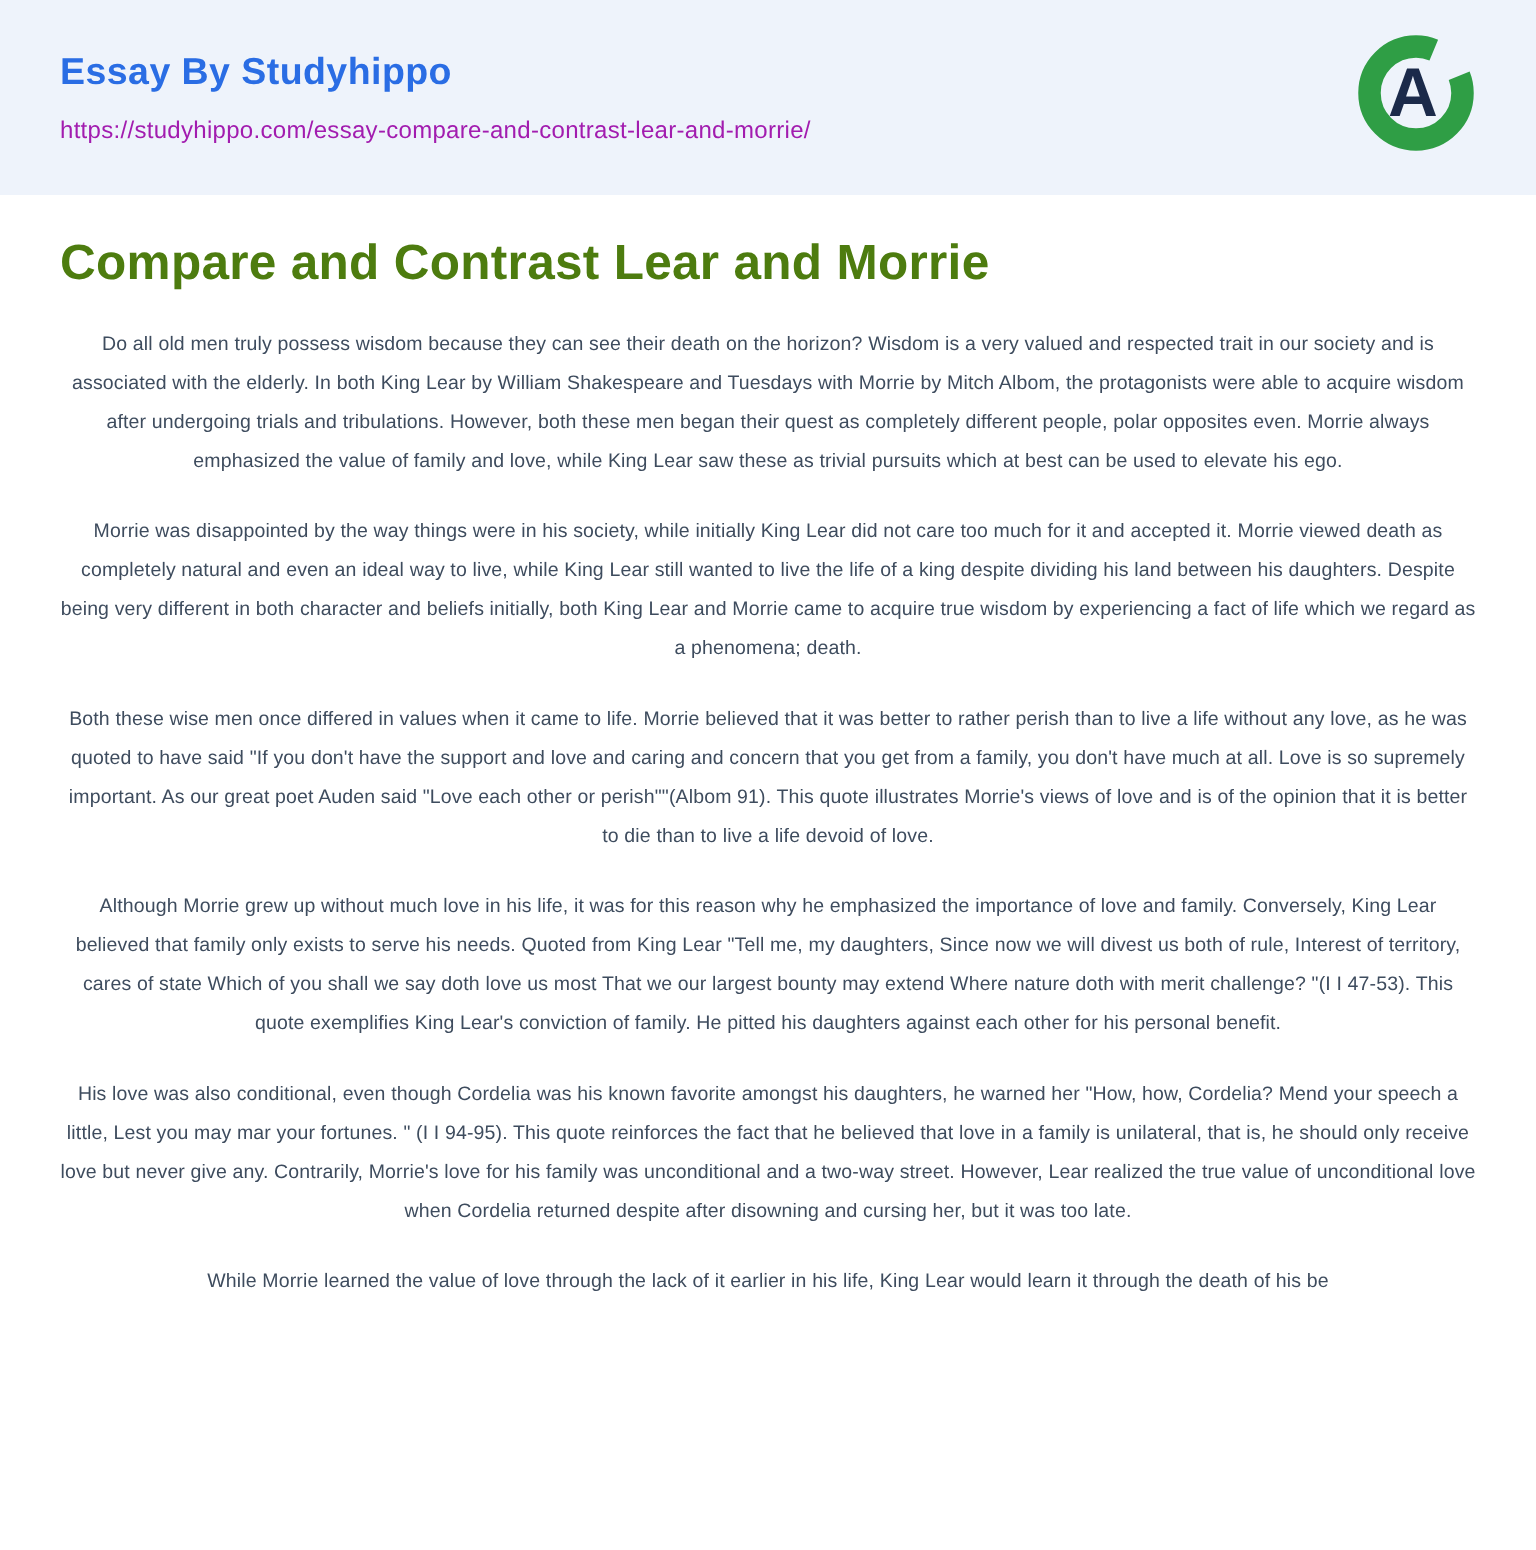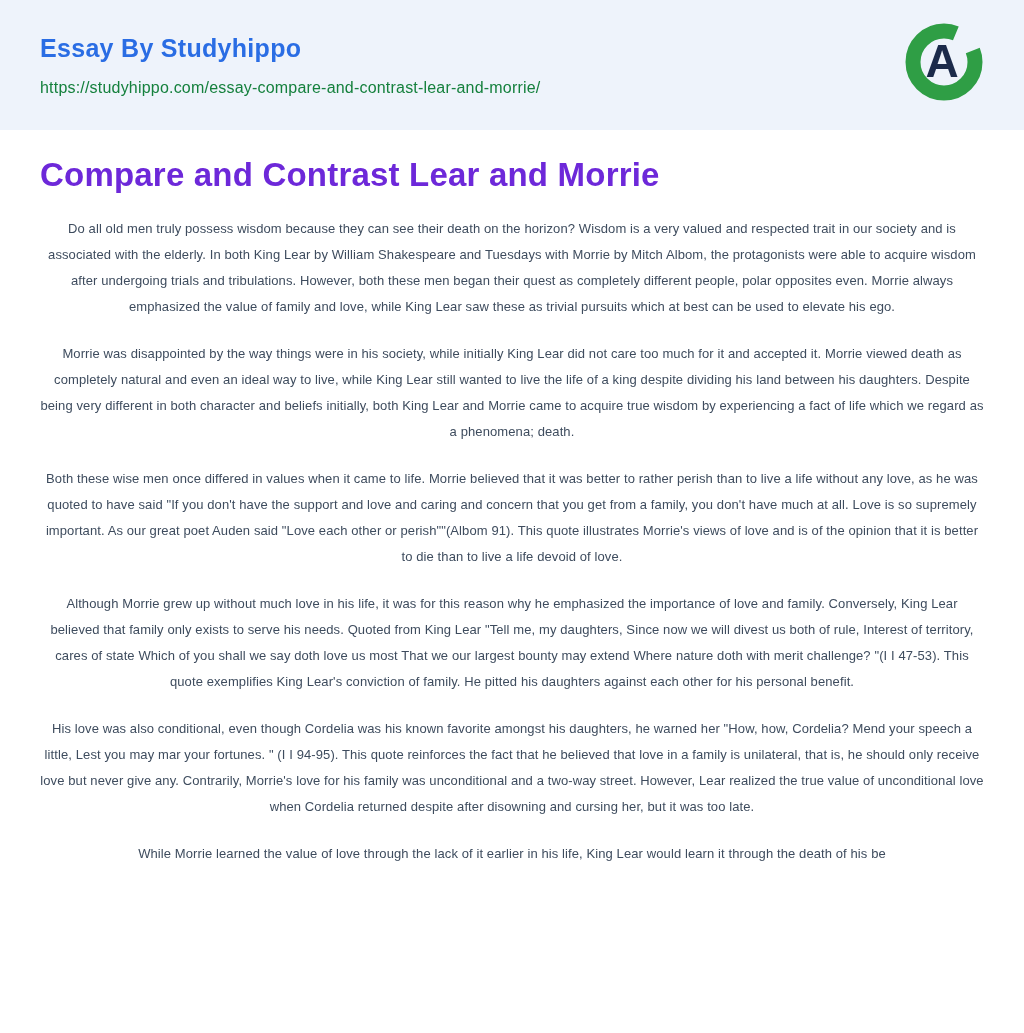--- a/index.html
+++ b/index.html
@@ -22,38 +22,38 @@
   }
   .site-title {
     color: #2a6de4;
     font-size: 25px;
     font-weight: bold;
     letter-spacing: 0.3px;
     margin-bottom: 16px;
     display: inline-block;
   }
   .page-url {
-    color: #15803d;
+    color: #a21caf;
     font-size: 16px;
     text-decoration: none;
     letter-spacing: 0.2px;
     display: inline-block;
   }
   .logo-wrap {
     position: absolute;
     top: 22px;
     right: 40px;
     width: 80px;
     height: 80px;
   }
   .main {
     padding: 26px 40px 30px 40px;
   }
   .article-title {
-    color: #6d28d9;
+    color: #4d7c0f;
     font-size: 33px;
     font-weight: bold;
     letter-spacing: 0.2px;
     margin-bottom: 22px;
   }
   .essay-body .para {
     color: #3e4c5e;
     font-size: 13px;
     line-height: 26px;
     margin-bottom: 21px;

